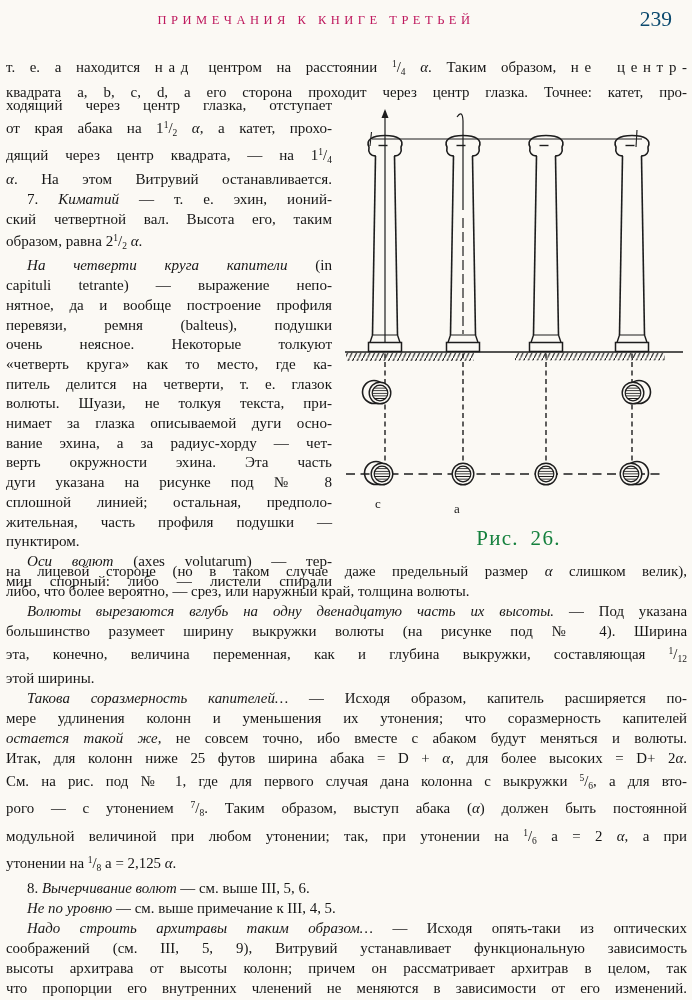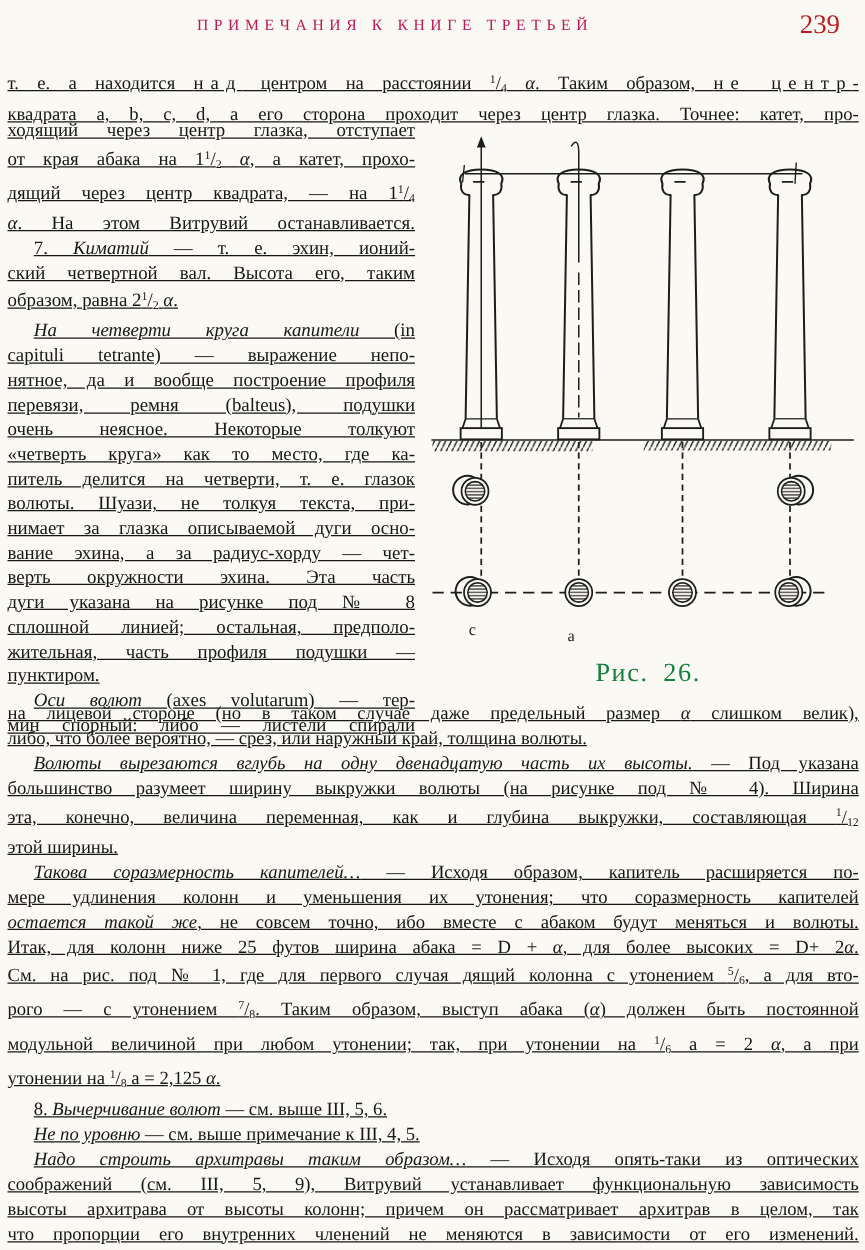--- a/index.html
+++ b/index.html
@@ -7,23 +7,23 @@
     position:relative;width:692px;height:1000px;margin:0 auto;
     background:#fbf9f4;overflow:hidden;
     font-family:"Liberation Serif","DejaVu Serif",serif;
     color:#161616;
   }
   .running-head{
     position:absolute;top:13px;left:0;right:60px;text-align:center;
     font-size:12.5px;letter-spacing:0.36em;color:#be185d;
   }
   .page-number{
-    position:absolute;top:7px;right:20px;font-size:21.5px;color:#b91c1c;
+    position:absolute;top:7px;right:20px;font-size:21.5px;color:#0c4a6e;
   }
-  .textblock{position:absolute;font-size:14.9px;text-decoration:underline;}
+  .textblock{position:absolute;font-size:14.9px;}
   .intro{top:54px;left:6px;width:681px;}
   .leftcol{top:96px;left:6px;width:326px;font-size:15.1px;}
   .bodytext{top:562px;left:6px;width:681px;}
   .tline{
     text-align:justify;text-align-last:justify;
   }
   .intro .tline{line-height:20.6px;}
   .leftcol .tline{line-height:19.7px;}
   .bodytext .tline{line-height:19.95px;}
   .tline.last{text-align-last:left;}
@@ -164,21 +164,21 @@
       <div class="tline"><span>на лицевой стороне (но в таком случае даже предельный размер </span><span class="it">α</span><span> слишком велик),</span></div>
       <div class="tline last"><span>либо, что более вероятно, — срез, или наружный край, толщина волюты.</span></div>
       <div class="tline ind"><span class="it">Волюты вырезаются вглубь на одну двенадцатую часть их высоты.</span><span> — Под указана</span></div>
       <div class="tline"><span>большинство разумеет ширину выкружки волюты (на рисунке под № 4). Ширина</span></div>
       <div class="tline"><span>эта, конечно, величина переменная, как и глубина выкружки, составляющая </span><span class="sup">1</span><span>/</span><span class="sub">12</span></div>
       <div class="tline last"><span>этой ширины.</span></div>
       <div class="tline ind"><span class="it">Такова соразмерность капителей…</span><span> — Исходя образом, капитель расширяется по-</span></div>
       <div class="tline"><span>мере удлинения колонн и уменьшения их утонения; что соразмерность капителей</span></div>
       <div class="tline"><span class="it">остается такой же</span><span>, не совсем точно, ибо вместе с абаком будут меняться и волюты.</span></div>
       <div class="tline"><span>Итак, для колонн ниже 25 футов ширина абака = D + </span><span class="it">α</span><span>, для более высоких = D+ 2</span><span class="it">α</span><span>.</span></div>
-      <div class="tline"><span>См. на рис. под № 1, где для первого случая дящий колонна с утонением </span><span class="sup">5</span><span>/</span><span class="sub">6</span><span>, а для вто-</span></div>
+      <div class="tline"><span>См. на рис. под № 1, где для первого случая дана колонна с выкружки </span><span class="sup">5</span><span>/</span><span class="sub">6</span><span>, а для вто-</span></div>
       <div class="tline"><span>рого — с утонением </span><span class="sup">7</span><span>/</span><span class="sub">8</span><span>. Таким образом, выступ абака (</span><span class="it">α</span><span>) должен быть постоянной</span></div>
       <div class="tline"><span>модульной величиной при любом утонении; так, при утонении на </span><span class="sup">1</span><span>/</span><span class="sub">6</span><span> a = 2 </span><span class="it">α</span><span>, а при</span></div>
       <div class="tline last"><span>утонении на </span><span class="sup">1</span><span>/</span><span class="sub">8</span><span> a = 2,125 </span><span class="it">α</span><span>.</span></div>
       <div class="tline last ind"><span>8. </span><span class="it">Вычерчивание волют</span><span> — см. выше III, 5, 6.</span></div>
       <div class="tline last ind"><span class="it">Не по уровню</span><span> — см. выше примечание к III, 4, 5.</span></div>
       <div class="tline ind"><span class="it">Надо строить архитравы таким образом…</span><span> — Исходя опять-таки из оптических</span></div>
       <div class="tline"><span>соображений (см. III, 5, 9), Витрувий устанавливает функциональную зависимость</span></div>
       <div class="tline"><span>высоты архитрава от высоты колонн; причем он рассматривает архитрав в целом, так</span></div>
       <div class="tline"><span>что пропорции его внутренних членений не меняются в зависимости от его изменений.</span></div>
       <div class="tline"><span>Итак, если высота архитрава = А, а высоты колонн = Н, по Витрувию получается</span></div>

